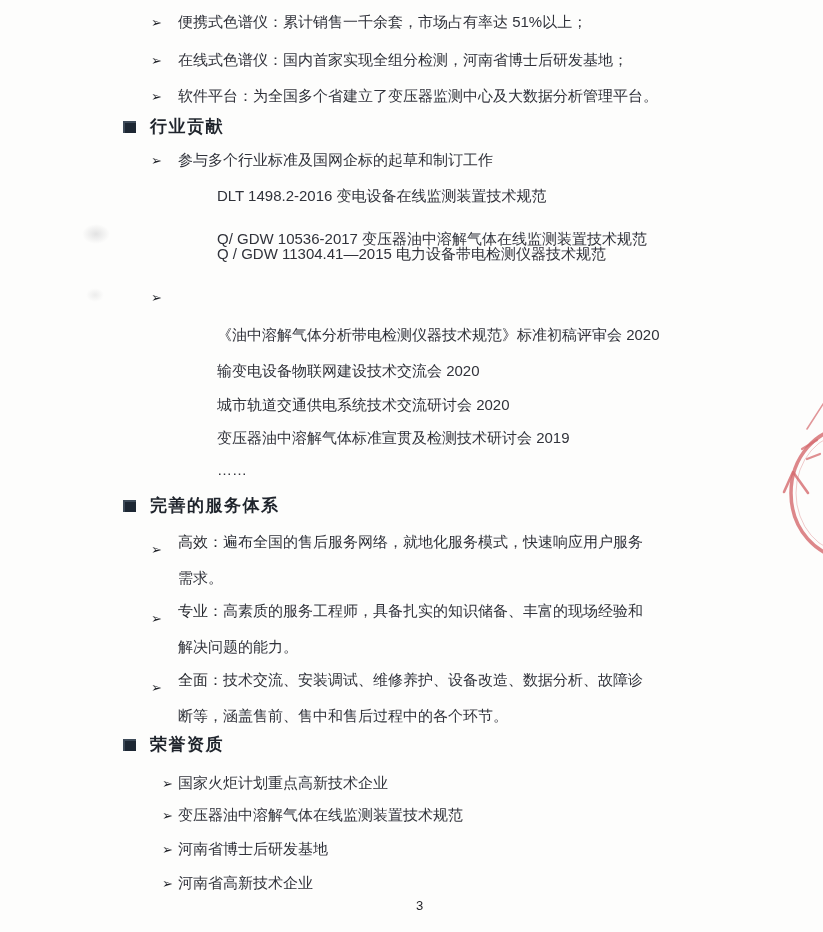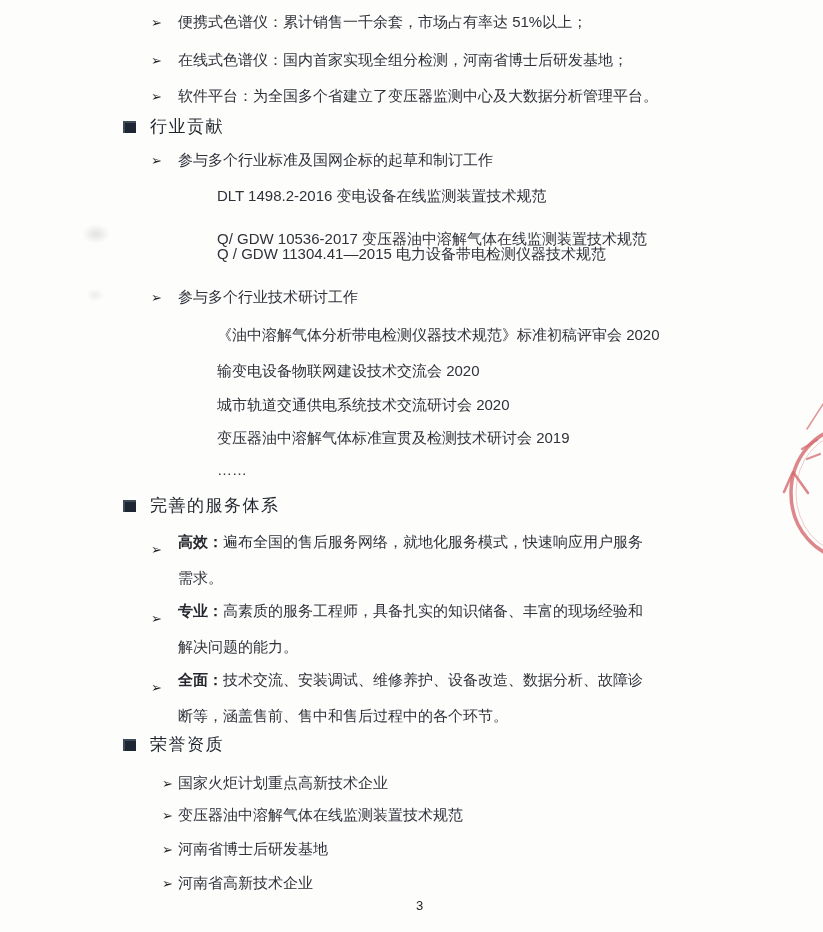--- a/index.html
+++ b/index.html
@@ -14,23 +14,23 @@
     position:absolute;left:151px;top:1px;font-size:13px;color:#1c1e24;
     font-family:"DejaVu Sans",sans-serif;
   }
   .row .txt{display:block;margin-left:178px;}
   .sub .txt{margin-left:217px;}
   .hon .arr{left:162px;}
   .hon .txt{}
   .para{line-height:36px;}
   .para .arr{top:8px;}
   .para .body{white-space:pre-line;}
-  .lead{font-weight:bold;color:#26282e;margin-top:48px;}
+  .lead{font-weight:normal;color:#26282e;margin-top:48px;}
   .header{
-    position:absolute;left:150px;font-size:17px;font-weight:normal;
+    position:absolute;left:150px;font-size:17px;font-weight:bold;
     color:#1f242c;letter-spacing:1.5px;line-height:24px;
   }
   .sq{
     position:absolute;left:-27px;top:6px;width:13px;height:12px;
     background:#1d2733;box-shadow:inset 2px 2px 0 rgba(90,105,120,0.55);
   }
   .pageno{
     position:absolute;left:416px;top:897px;font-size:13px;color:#25252a;
     line-height:18px;
   }
@@ -79,21 +79,20 @@
   </div>
   <div class="row sub" style="top:228px">
     <span class="txt">Q/ GDW 10536-2017 变压器油中溶解气体在线监测装置技术规范</span>
   </div>
   <div class="row sub" style="top:243px">
     <span class="txt">Q / GDW 11304.41—2015 电力设备带电检测仪器技术规范</span>
   </div>
 
   <div class="row" style="top:286px">
     <span class="arr">➢</span>
-    <span class="txt">参与多个行业技术研讨工作</span>
   </div>
   <div class="row sub" style="top:324px">
     <span class="txt">《油中溶解气体分析带电检测仪器技术规范》标准初稿评审会 2020</span>
   </div>
   <div class="row sub" style="top:360px">
     <span class="txt">输变电设备物联网建设技术交流会 2020</span>
   </div>
   <div class="row sub" style="top:394px">
     <span class="txt">城市轨道交通供电系统技术交流研讨会 2020</span>
   </div>

